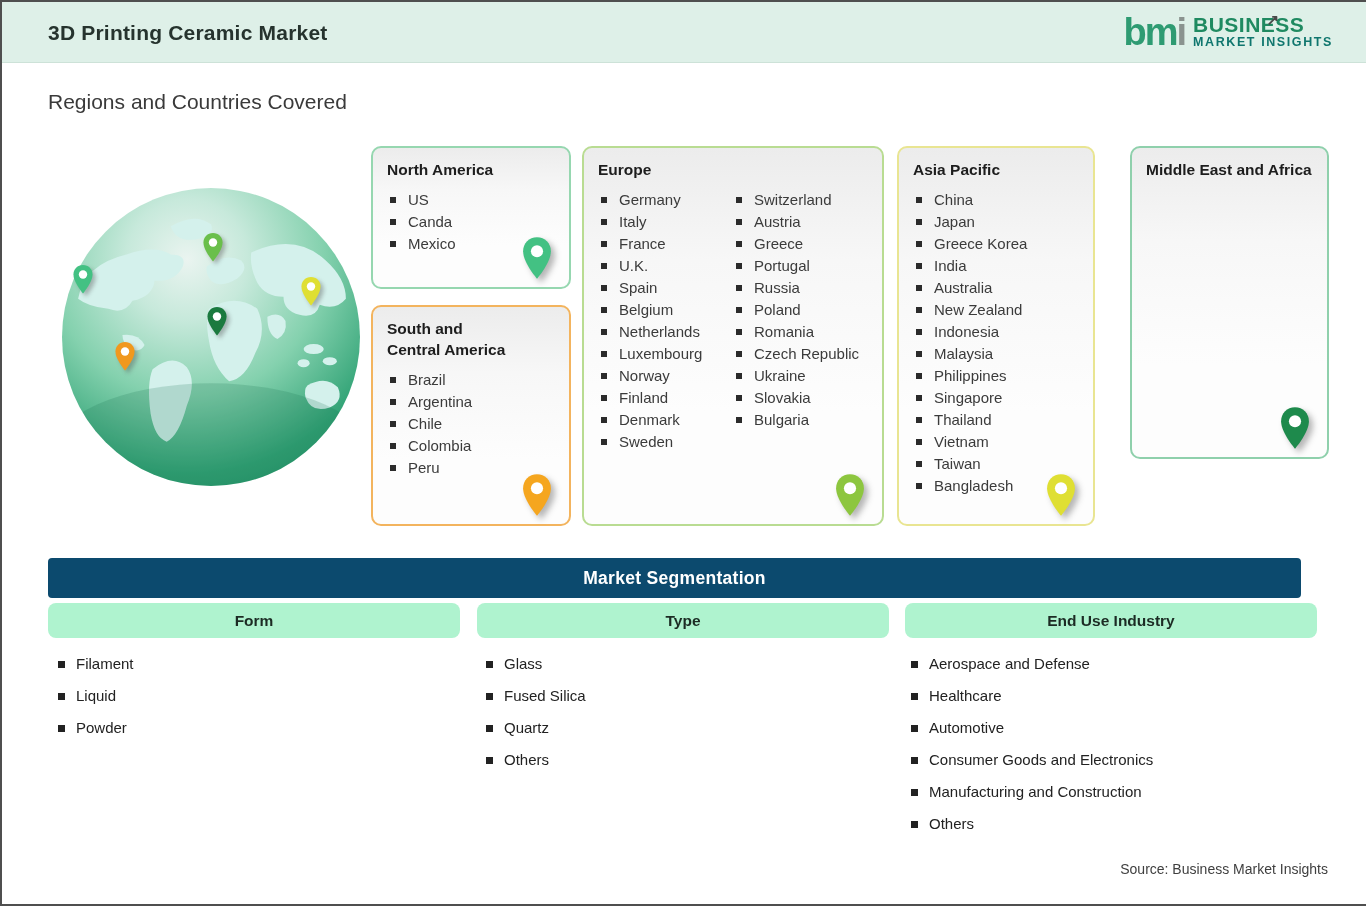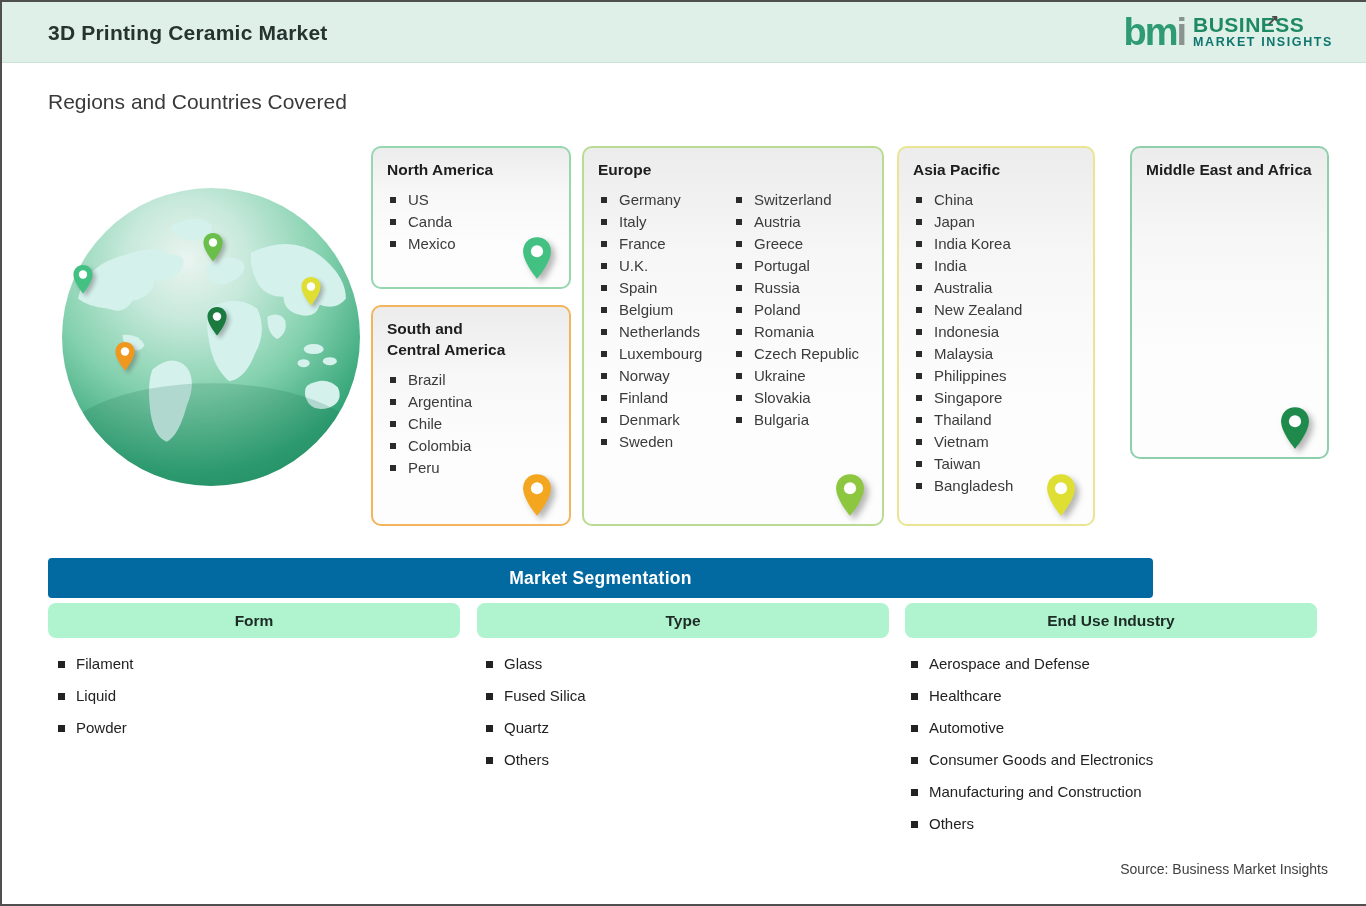--- a/index.html
+++ b/index.html
@@ -34,21 +34,21 @@
   .card-na{left:369px;top:144px;width:200px;height:143px;border-color:#96d7b0;}
   .card-sca{left:369px;top:303px;width:200px;height:221px;border-color:#f3b45e;}
   .card-eu{left:580px;top:144px;width:302px;height:380px;border-color:#b9dc92;}
   .card-ap{left:895px;top:144px;width:198px;height:380px;border-color:#e9e592;}
   .card-mea{left:1104px;top:144px;width:199px;height:313px;border-color:#8fd0ac;margin-left:24px;}
   .two-col{display:flex;}
   .two-col ul{flex:1;}
   .card-pin{position:absolute;right:16px;bottom:6px;width:32px;height:45px;filter:drop-shadow(4px 4px 3px rgba(90,90,90,.45));}
 
   
-  .seg-banner{position:absolute;left:46px;top:556px;width:1105px;height:40px;background:#0369a1;border-radius:4px;color:#ffffff;font-weight:bold;font-size:17.5px;display:flex;align-items:center;justify-content:center;letter-spacing:.3px;}
+  .seg-banner{position:absolute;left:46px;top:556px;width:1253px;height:40px;background:#0c4a6e;border-radius:4px;color:#ffffff;font-weight:bold;font-size:17.5px;display:flex;align-items:center;justify-content:center;letter-spacing:.3px;}
   .chip{position:absolute;top:601px;height:35px;width:412px;background:#aff3cf;border-radius:8px;display:flex;align-items:center;justify-content:center;font-size:15.5px;font-weight:bold;color:#1c2b24;box-sizing:border-box;}
   .chip-form{left:46px;}
   .chip-type{left:475px;}
   .chip-eui{left:903px;}
   .seg-list{position:absolute;top:651px;list-style:none;margin:0;padding:0;}
   .seg-list li{position:relative;padding-left:22px;font-size:15px;color:#222222;height:32px;line-height:22px;}
   .seg-list li::before{content:"";position:absolute;left:4px;top:8px;width:7px;height:7px;background:#222222;}
   .list-form{left:52px;}
   .list-type{left:480px;}
   .list-eui{left:905px;}
@@ -191,21 +191,21 @@
       <path d="M12 1C6 1 1.5 5.6 1.5 11.5c0 7.6 8 17.8 10.5 20.8 2.5-3 10.5-13.2 10.5-20.8C22.5 5.6 18 1 12 1z" fill="#8dc63f"></path>
         <circle cx="12" cy="11.5" r="4.6" fill="#ffffff"></circle>
     </svg>
   </div>
 
   <div class="card card-ap">
     <p class="title">Asia Pacific</p>
     <ul>
         <li>China</li>
         <li>Japan</li>
-        <li>India Korea</li>
+        <li>Greece Korea</li>
         <li>India</li>
         <li>Australia</li>
         <li>New Zealand</li>
         <li>Indonesia</li>
         <li>Malaysia</li>
         <li>Philippines</li>
         <li>Singapore</li>
         <li>Thailand</li>
         <li>Vietnam</li>
         <li>Taiwan</li>

